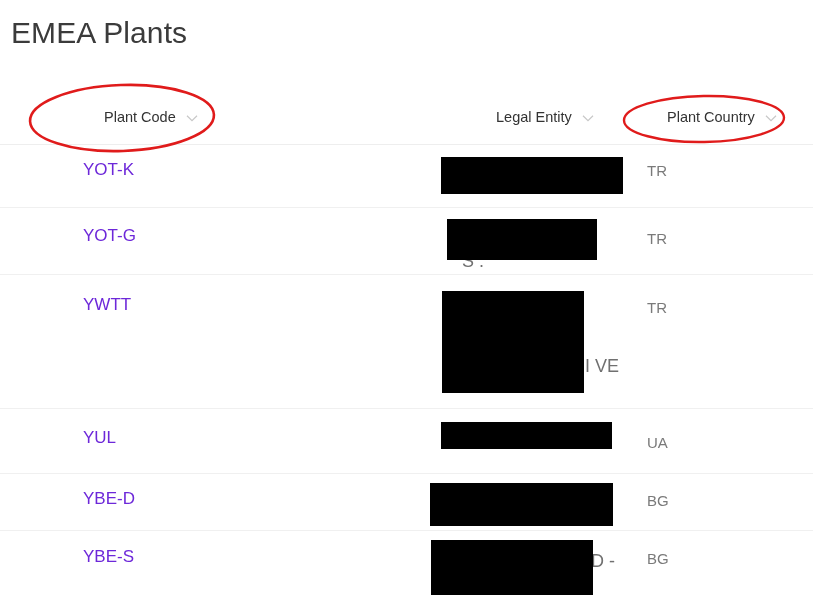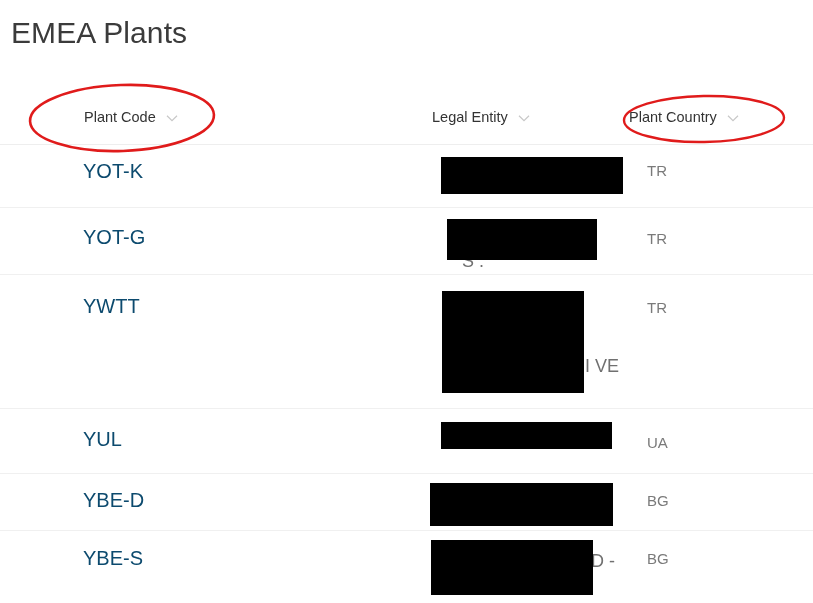--- a/index.html
+++ b/index.html
@@ -46,45 +46,46 @@
   .col-header {
     position: absolute;
     top: 13px;
     font-size: 14.5px;
     color: #333333;
     white-space: nowrap;
     display: flex;
     align-items: center;
     gap: 9px;
     cursor: pointer;
+    margin-left: 20px;
   }
   .col-header.plant-code    { left: 84px; }
-  .col-header.legal-entity  { left: 432px; align-items: center; }
-  .col-header.plant-country { left: 629px; }
+  .col-header.legal-entity  { left: 476px; align-items: center; }
+  .col-header.plant-country { left: 647px; }
 
   .chevron-down {
     display: inline-block;
     width: 14px;
     height: 14px;
     position: relative;
     top: 1px;
   }
   .chevron-down svg { display: block; }
 
   .data-row {
     position: relative;
     border-bottom: 1px solid #f0f0f0;
     box-sizing: border-box;
   }
 
   .cell-plant-code {
     position: absolute;
     left: 83px;
-    font-size: 20px;
-    color: #0c4a6e;
+    font-size: 17px;
+    color: #6d28d9;
     white-space: nowrap;
   }
   .cell-plant-country {
     position: absolute;
     left: 647px;
     font-size: 15px;
     color: #7a7a7a;
     white-space: nowrap;
   }
 

